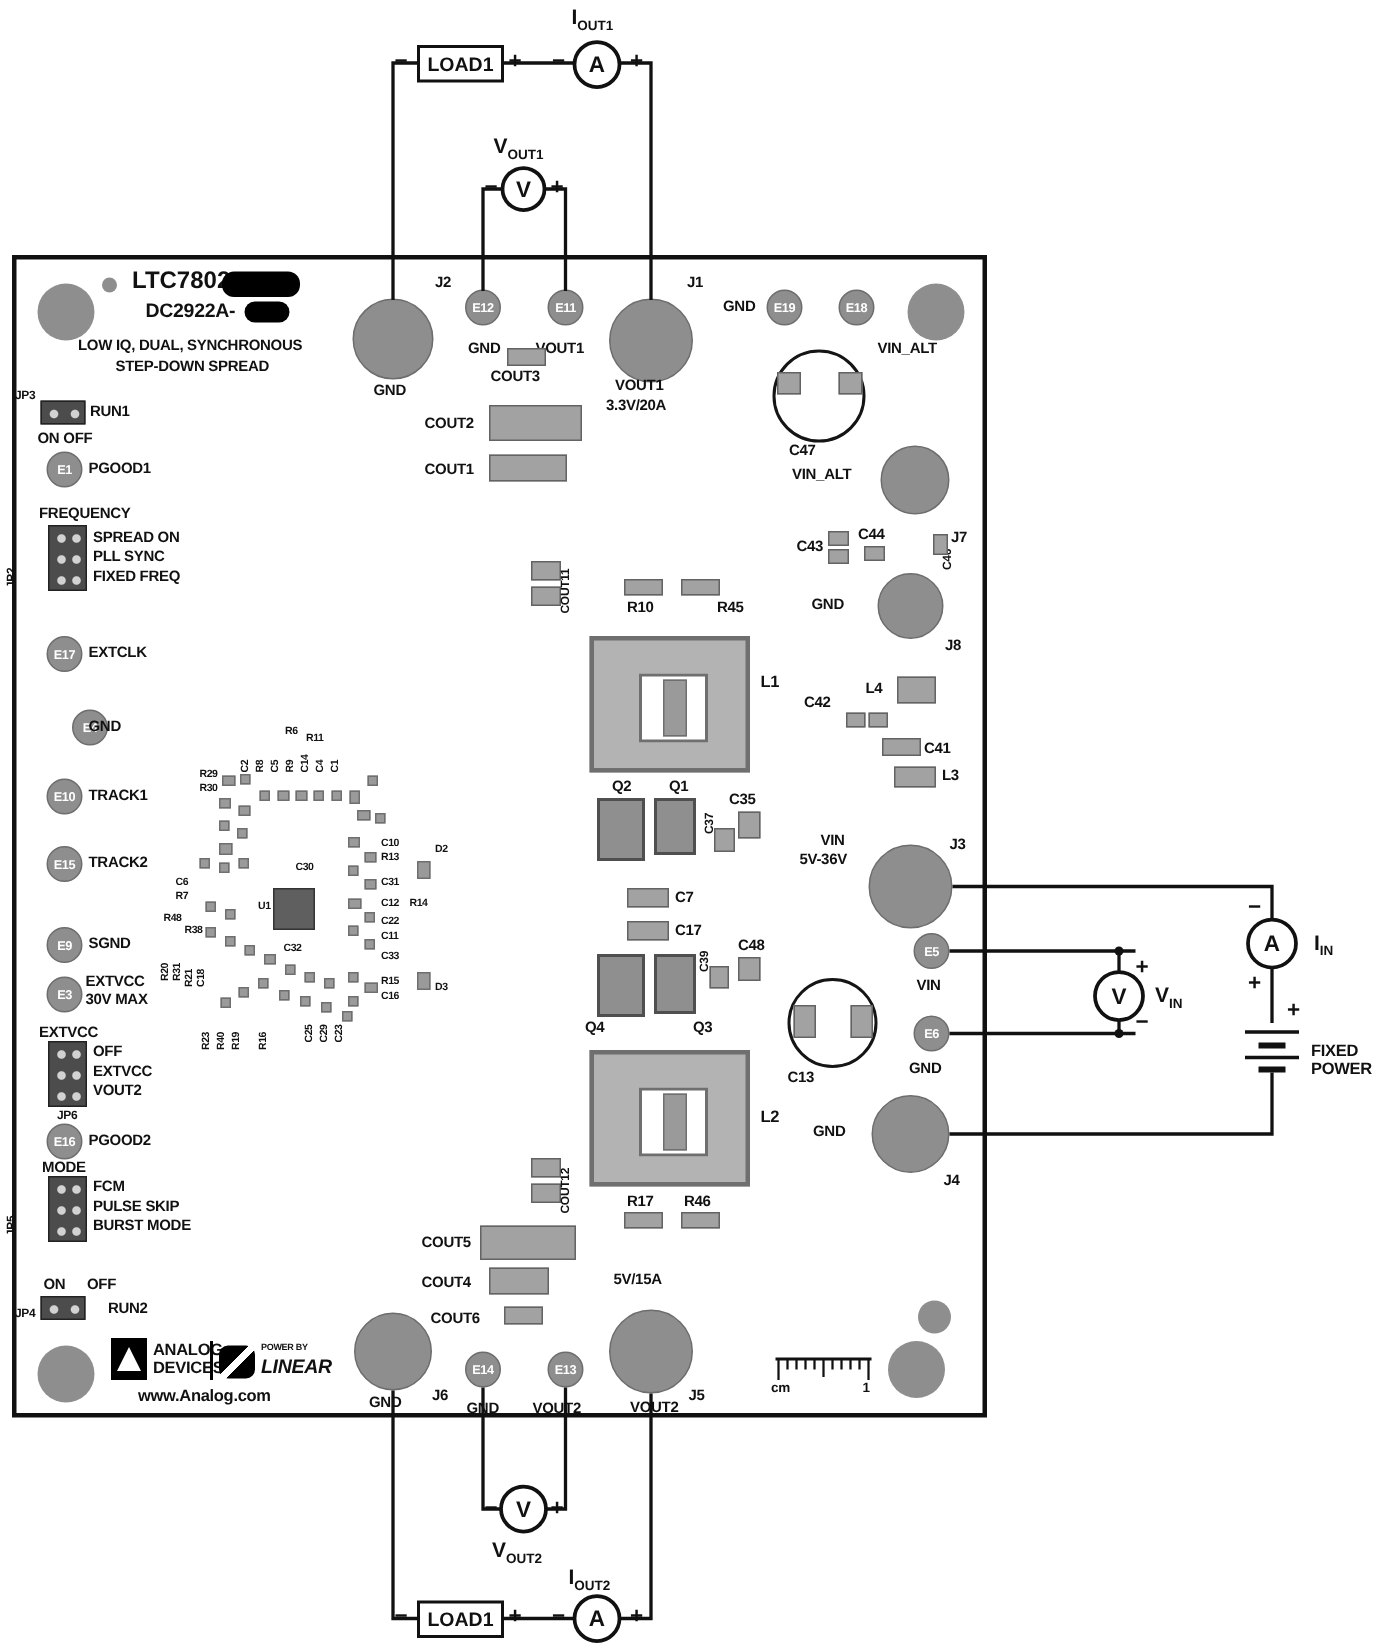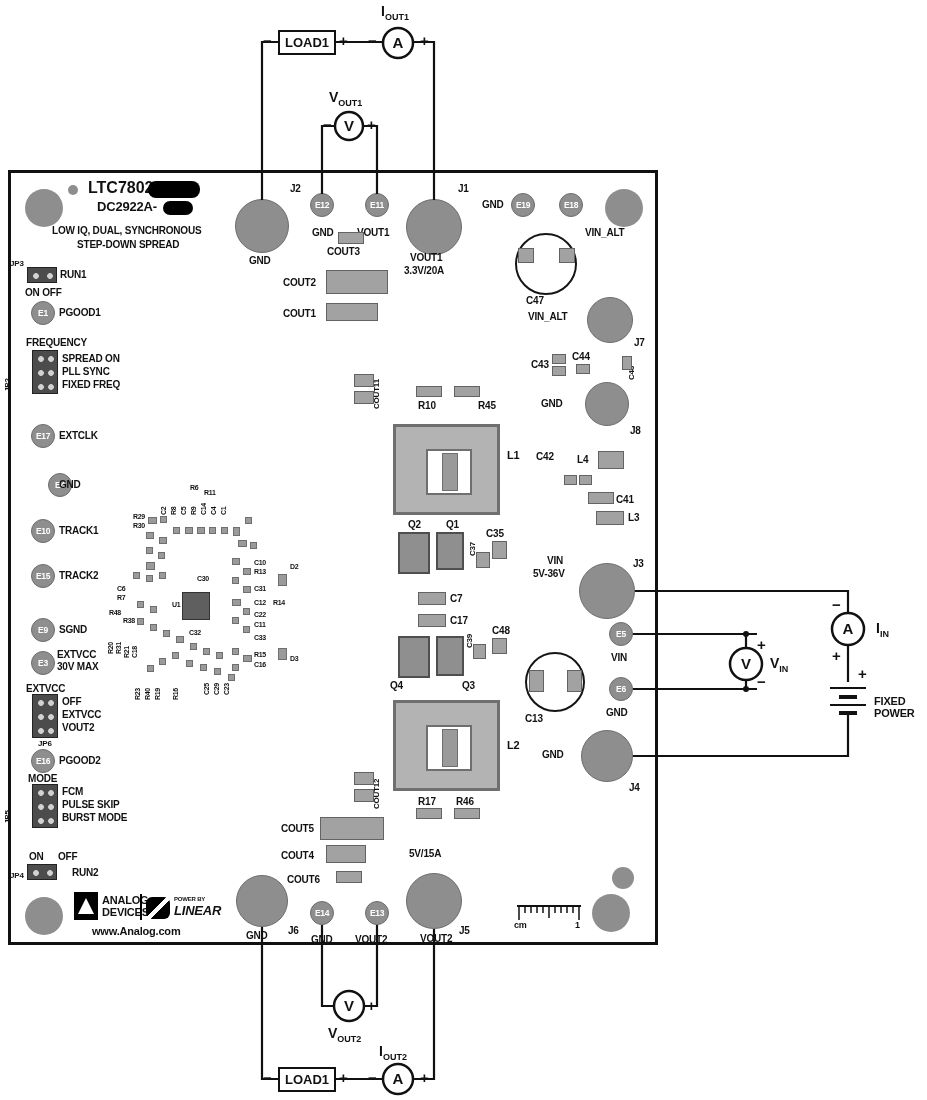--- a/index.html
+++ b/index.html
@@ -143,37 +143,37 @@
   <div class="tp" style="left:559px;top:193px">E18</div>
   <div class="lbl" style="left:585px;top:228px">VIN_ALT</div>
 
   <div class="ring" style="left:515px;top:233px;width:62px;height:62px"></div>
   <div class="comp" style="left:518px;top:248px;width:16px;height:15px"></div>
   <div class="comp" style="left:559px;top:248px;width:16px;height:15px"></div>
   <div class="lbl" style="left:526px;top:296px">C47</div>
 
   <div class="lbl" style="left:528px;top:312px">VIN_ALT</div>
   <div class="pad" style="left:587px;top:297px;width:46px;height:46px"></div>
-  <div class="lbl" style="left:634px;top:338px">J7</div>
+  <div class="lbl" style="left:634px;top:354px">J7</div>
 
   <div class="lbl" style="left:531px;top:360px">C43</div>
   <div class="comp" style="left:552px;top:354px;width:14px;height:10px"></div>
   <div class="comp" style="left:552px;top:366px;width:14px;height:10px"></div>
   <div class="lbl" style="left:572px;top:352px">C44</div>
   <div class="comp" style="left:576px;top:364px;width:14px;height:10px"></div>
   <div class="lbl s8 rot" style="left:636px;top:372px">C46</div>
   <div class="comp" style="left:622px;top:356px;width:10px;height:14px"></div>
 
   <div class="lbl" style="left:541px;top:399px">GND</div>
   <div class="pad" style="left:585px;top:382px;width:44px;height:44px"></div>
   <div class="lbl" style="left:630px;top:426px">J8</div>
 
   <div class="lbl" style="left:577px;top:455px">L4</div>
   <div class="comp" style="left:598px;top:451px;width:26px;height:18px"></div>
-  <div class="lbl" style="left:536px;top:452px">C42</div>
+  <div class="lbl" style="left:536px;top:464px">C42</div>
   <div class="comp" style="left:564px;top:475px;width:13px;height:10px"></div>
   <div class="comp" style="left:579px;top:475px;width:13px;height:10px"></div>
   <div class="comp" style="left:588px;top:492px;width:26px;height:12px"></div>
   <div class="lbl" style="left:616px;top:495px">C41</div>
   <div class="comp" style="left:596px;top:511px;width:28px;height:14px"></div>
   <div class="lbl" style="left:628px;top:513px">L3</div>
 
   <div class="lbl" style="left:547px;top:556px">VIN</div>
   <div class="lbl" style="left:533px;top:569px">5V-36V</div>
   <div class="lbl" style="left:633px;top:559px">J3</div>

